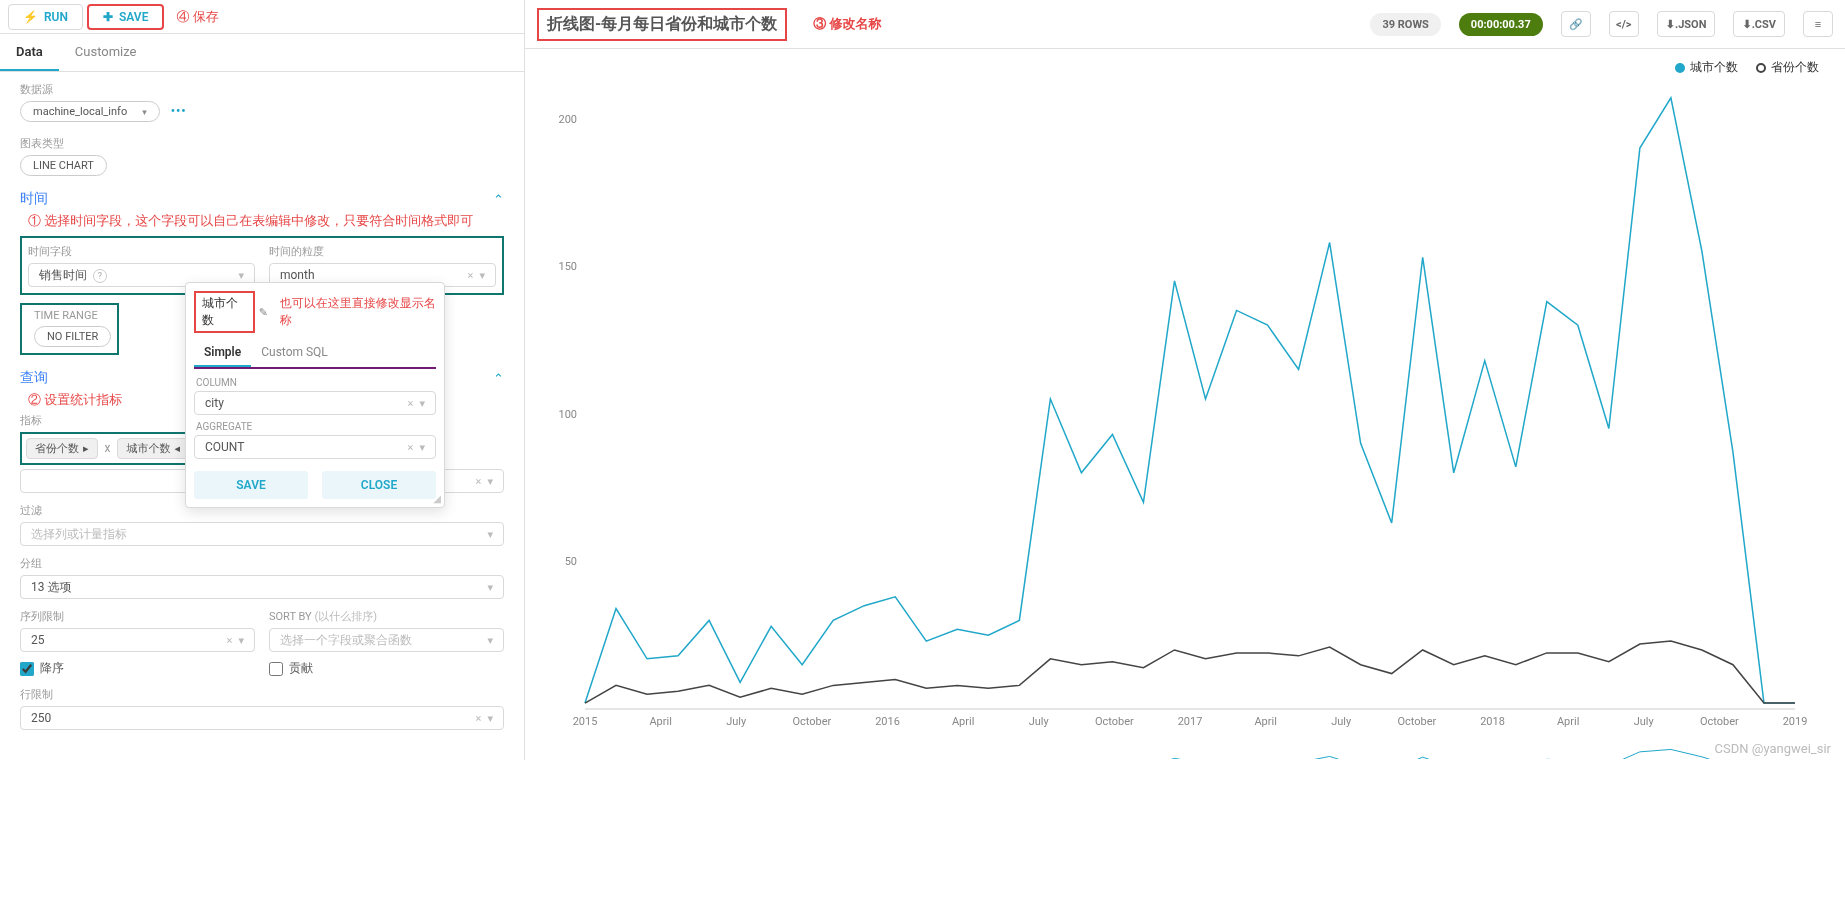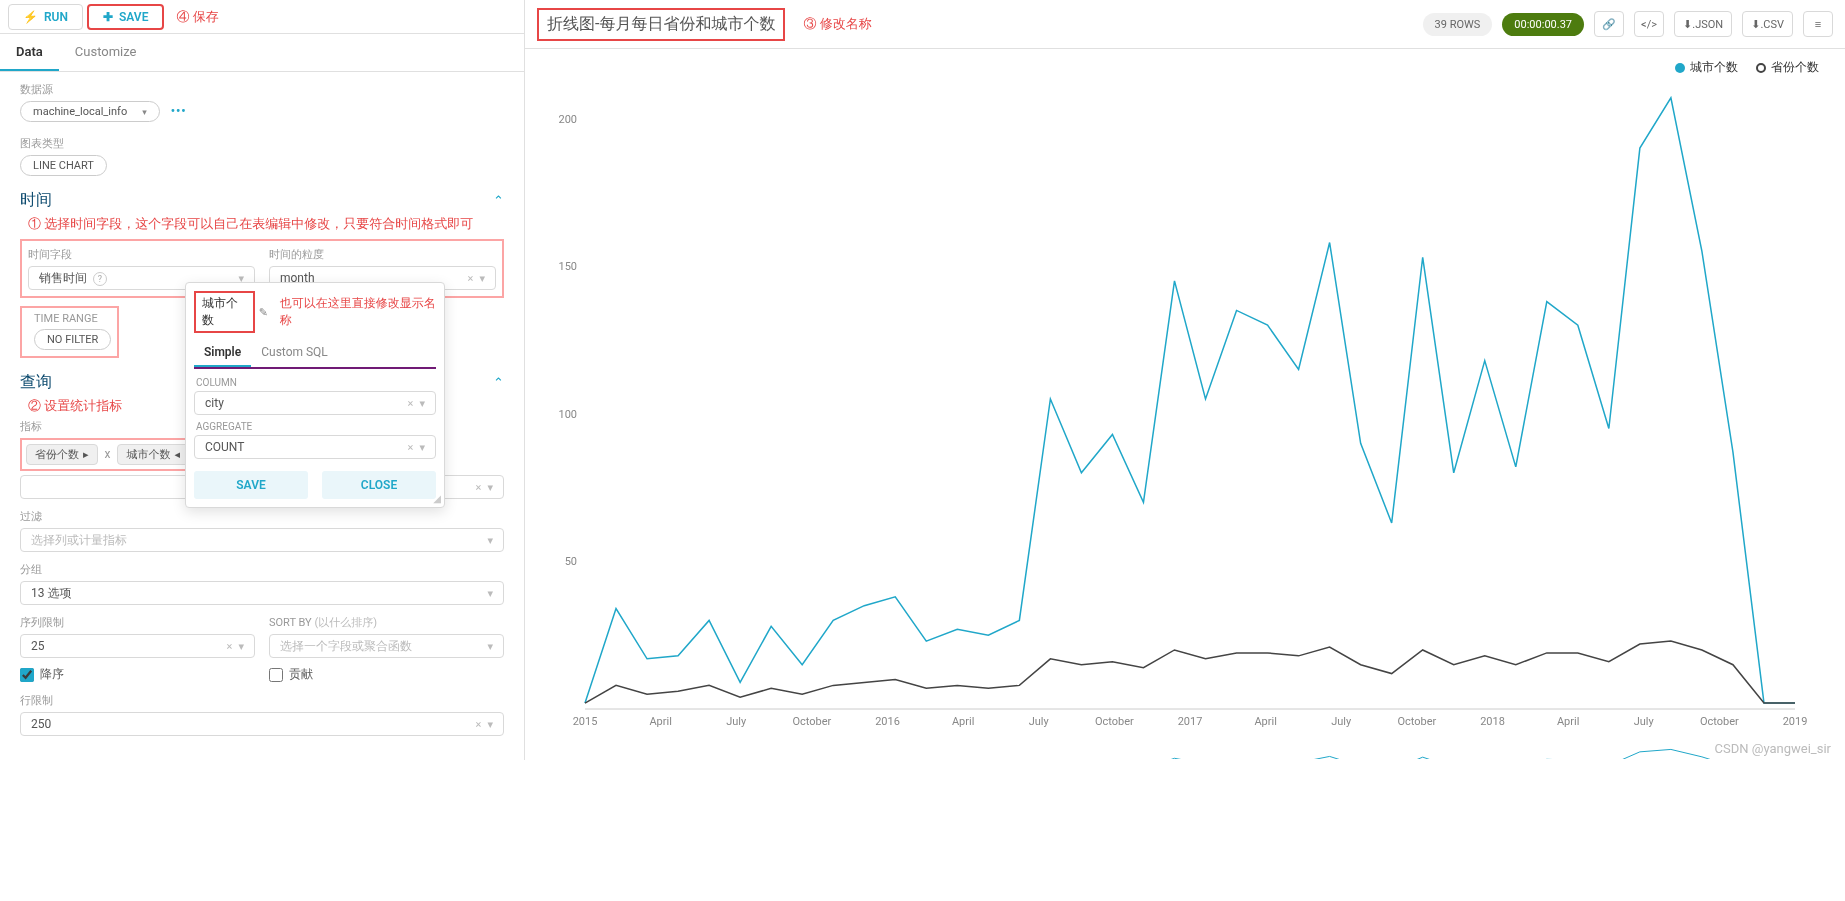--- a/index.html
+++ b/index.html
@@ -20,50 +20,50 @@
 .tab.active { color: #333; border-bottom-color: #20a7c9; font-weight: 600; }
 
 
 .panel-body { flex: 1; overflow-y: auto; padding: 10px 20px 20px 20px; }
 .lbl { color: #999; font-size: 11px; margin-bottom: 4px; display: block; }
 .pill { display: inline-flex; align-items: center; gap: 12px; padding: 3px 12px; border: 1px solid #ccc; border-radius: 14px; background: #fff; font-size: 11px; color: #555; }
 .pill .caret::after { content: "▾"; font-size: 9px; color: #888; margin-left: 3px; }
 .dots { color: #20a7c9; font-weight: bold; margin-left: 8px; letter-spacing: 1px; }
 
 .section-head { display: flex; justify-content: space-between; align-items: center; margin: 14px 0 4px 0; }
-.section-head .title { font-size: 16px; color: #0c4a6e; }
+.section-head .title { font-size: 14px; color: #3b82f6; }
 .caret-up { color: #20a7c9; font-size: 13px; }
 
 .row2 { display: flex; gap: 14px; }
 .col { flex: 1; }
 
 .sel { width: 100%; border: 1px solid #d9d9d9; border-radius: 4px; padding: 6px 10px; font-size: 12px; color: #555; display: flex; justify-content: space-between; align-items: center; background: #fff; height: 24px; }
 .sel .sel-actions { color: #bbb; font-size: 11px; display: flex; gap: 6px; }
 
-.redbox { border: 2px solid #fca5a5; padding: 2px; }
+.redbox { border: 2px solid #0f766e; padding: 2px; }
 
 .tag { display: inline-flex; align-items: center; gap: 4px; padding: 2px 8px; background: #f0f0f0; border: 1px solid #d9d9d9; border-radius: 4px; font-size: 11px; color: #555; }
 
 .chk { display: flex; align-items: center; gap: 6px; font-size: 12px; color: #555; margin-top: 8px; }
 .chk input { accent-color: #20a7c9; width: 14px; height: 14px; }
 
 
 .popup { position: absolute; left: 185px; top: 282px; width: 260px; background: #fff; border: 1px solid #d9d9d9; box-shadow: 0 4px 14px rgba(0,0,0,0.12); border-radius: 4px; padding: 8px; z-index: 10; }
 .popup-title-row { display: flex; align-items: center; gap: 4px; margin-bottom: 6px; }
 .popup-title { border: 2px solid #e74646; padding: 2px 6px; font-size: 12px; }
 .pencil { font-size: 11px; color: #888; }
 .popup-tabs { display: flex; border-bottom: 2px solid #701a75; margin-bottom: 8px; }
 .popup-tab { padding: 6px 10px; font-size: 12px; color: #888; cursor: pointer; }
 .popup-tab.active { color: #333; border-bottom: 2px solid #20a7c9; font-weight: 600; }
 .popup .lbl2 { font-size: 10px; color: #999; margin: 6px 2px 3px; }
 .popup-btns { display: flex; gap: 14px; margin-top: 12px; }
 .popup-btn { flex: 1; text-align: center; padding: 7px; background: #eaf6fa; color: #20a7c9; font-weight: 600; font-size: 12px; border-radius: 3px; cursor: pointer; }
 
 
-.chart-header { display: flex; align-items: center; padding: 24px 12px; border-bottom: 1px solid #e0e0e0; height: 44px; gap: 10px; }
+.chart-header { display: flex; align-items: center; padding: 24px 12px; border-bottom: 1px solid #e0e0e0; height: 44px; gap: 18px; font-weight: bold; }
 .chart-title { border: 2px solid #e74646; padding: 4px 8px; font-size: 16px; color: #555; }
 .spacer { flex: 1; }
 .pill-gray { background: #f0f0f0; border: none; color: #666; padding: 5px 12px; border-radius: 14px; font-size: 11px; }
 .pill-green { background: #4d7c0f; color: #fff; padding: 5px 12px; border-radius: 14px; font-size: 11px; }
 .icon-btn { width: 30px; height: 26px; border: 1px solid #d9d9d9; border-radius: 4px; display: flex; align-items: center; justify-content: center; color: #666; font-size: 11px; background: #fff; }
 .icon-btn.wide { width: auto; padding: 0 8px; }
 
 
 .chart-area { flex: 1; position: relative; padding: 10px 20px 0 10px; }
 .legend { position: absolute; top: 10px; right: 26px; font-size: 12px; display: flex; gap: 18px; align-items: center; }

